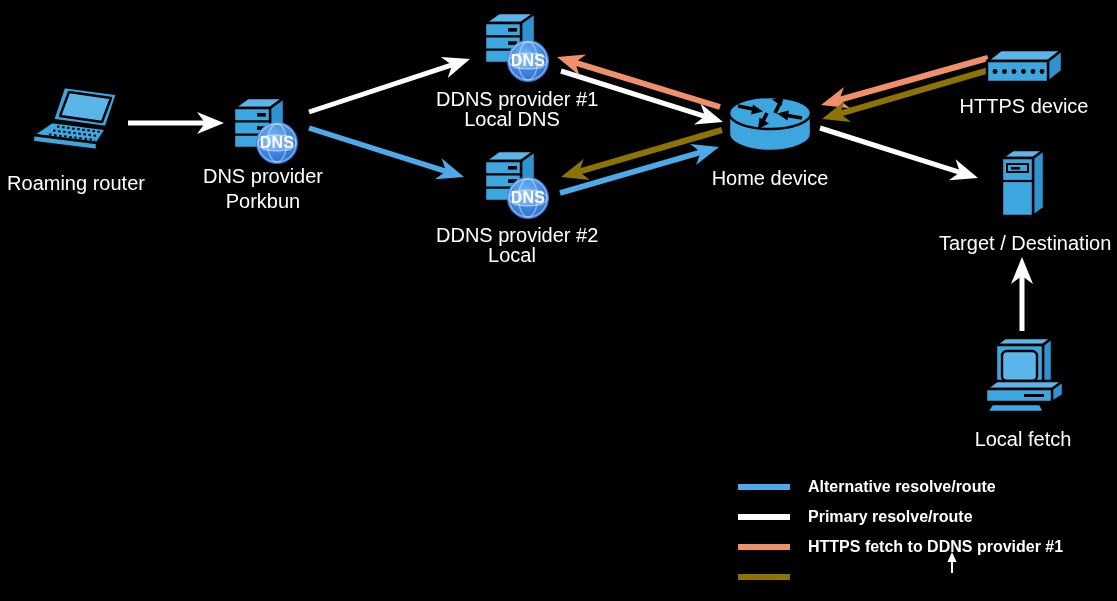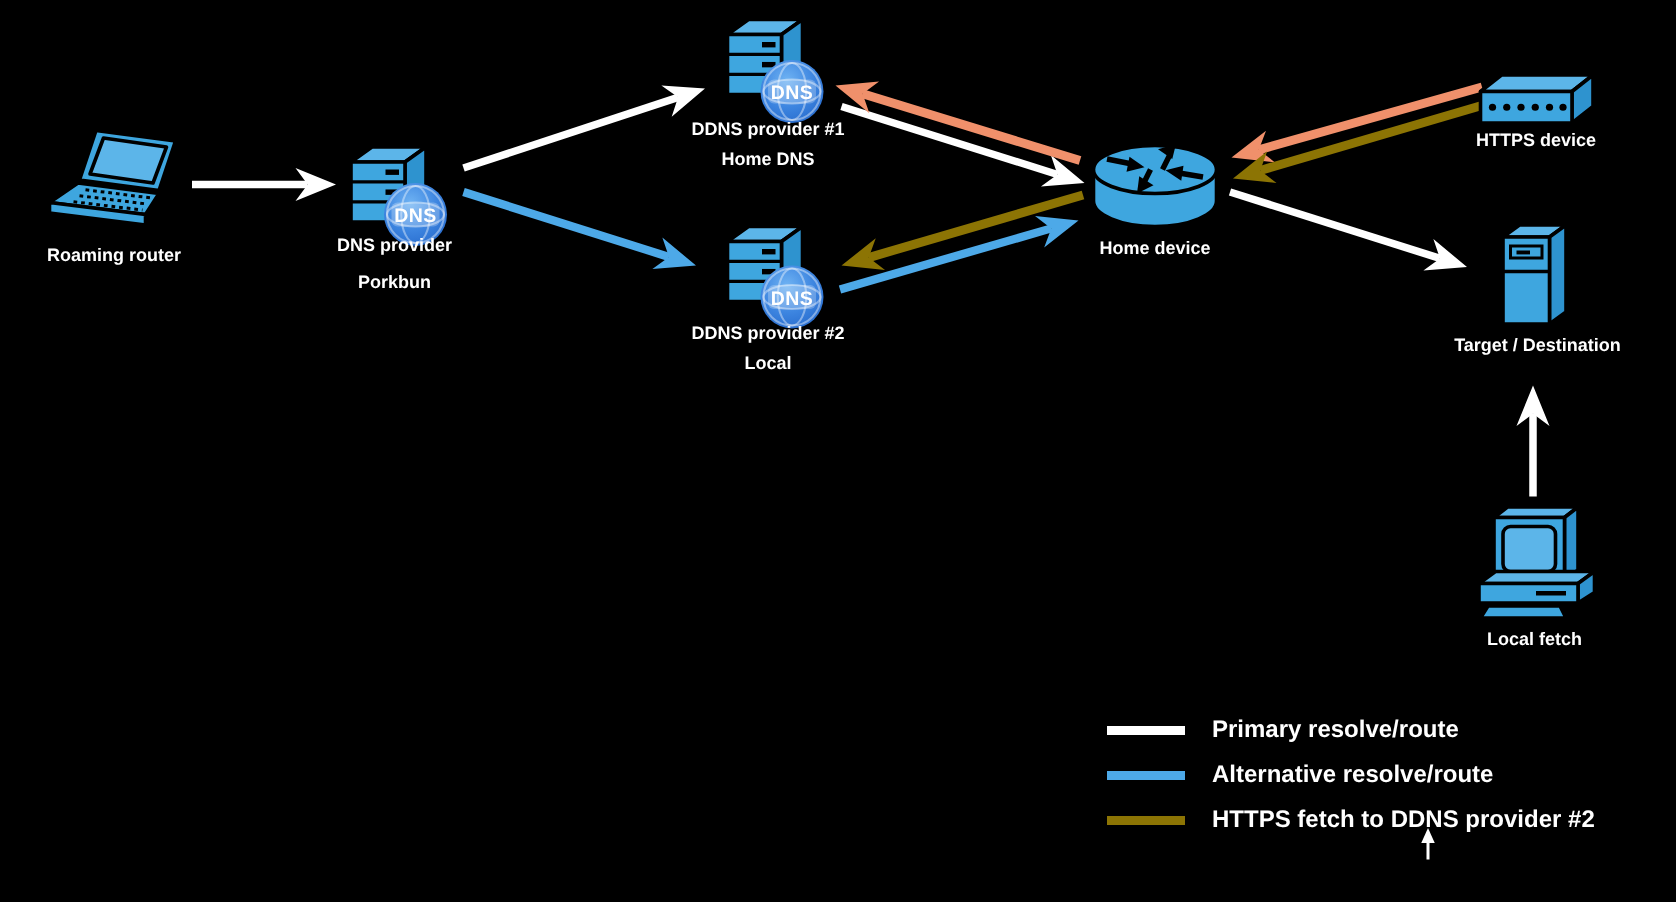--- a/index.html
+++ b/index.html
@@ -7,39 +7,39 @@
     --icon-blue:#3EA6DF; --icon-light:#5CB5E9; --icon-dark:#2E93CF;
     --badge-inner:#6FB3F3; --badge-outer:#1D5FC4;
   }
   html,body{margin:0;padding:0;background:#000;}
   .stage{position:relative;width:1117px;height:601px;background:var(--bg);
          font-family:"Liberation Sans",sans-serif;overflow:hidden;}
   .edges{position:absolute;left:0;top:0;}
   .node{position:absolute;}
   .icon{position:absolute;display:block;}
   .label{position:absolute;width:100%;text-align:center;color:var(--text);
-         font-weight:700;font-size:12px;line-height:20px;white-space:nowrap;}
+         font-weight:400;font-size:20px;line-height:20px;white-space:nowrap;margin-top:13px;}
   
   .fm{fill:var(--icon-blue);stroke:#000;stroke-width:2.4;stroke-linejoin:round;}
   .fl{fill:var(--icon-light);stroke:#000;stroke-width:2.4;stroke-linejoin:round;}
   .fd{fill:var(--icon-dark);stroke:#000;stroke-width:2.4;stroke-linejoin:round;}
   .ln{stroke:#000;stroke-width:2.2;}
   .bln{stroke:#000;stroke-width:2;fill:none;}
   .blk{fill:#000;stroke:none;}
   .keys line{stroke:#000;stroke-width:2;stroke-dasharray:2.5 2.6;}
   .rarrow line{stroke:#000;stroke-width:3.6;}
   .rarrow polygon{fill:#000;}
   
   .dns-badge{position:absolute;width:42px;height:42px;border-radius:50%;
     background:radial-gradient(circle at 42% 32%, var(--badge-inner) 0%, #3D85E0 48%, var(--badge-outer) 100%);}
   .dns-badge svg{position:absolute;left:0;top:0;}
   .dns-pill{position:absolute;left:5px;top:13px;width:32px;height:16px;border-radius:4px;
     background:rgba(255,255,255,0.24);}
   .dns-text{position:absolute;left:0;top:0;width:100%;height:100%;display:flex;
-    align-items:center;justify-content:center;color:#fff;font-weight:700;font-size:13px;letter-spacing:.3px;}
+    align-items:center;justify-content:center;color:#fff;font-weight:700;font-size:16px;letter-spacing:.3px;}
   
   .legend{position:absolute;left:738px;top:472px;}
   .legend-row{display:flex;align-items:center;height:30px;}
   .swatch{width:52px;height:6px;flex:0 0 auto;}
   .legend-label{margin-left:18px;color:var(--text);font-weight:700;font-size:16px;white-space:nowrap;}
   .pointer{position:absolute;}
 </style>
 </head>
 <body>
 
@@ -145,21 +145,21 @@
     <div class="dns-badge" style="left:71px;top:30px;">
       <svg width="42" height="42" viewBox="0 0 42 42">
         <circle cx="21" cy="21" r="19" fill="none" stroke="rgba(255,255,255,.4)" stroke-width="1.4"></circle>
         <ellipse cx="21" cy="21" rx="9.5" ry="19" fill="none" stroke="rgba(255,255,255,.4)" stroke-width="1.4"></ellipse>
         <ellipse cx="21" cy="21" rx="19" ry="8" fill="none" stroke="rgba(255,255,255,.4)" stroke-width="1.4"></ellipse>
       </svg>
       <span class="dns-pill"></span>
       <span class="dns-text">DNS</span>
     </div>
     <div class="label" style="top:66px;">DDNS provider #1</div>
-    <div class="label" style="top:86px;">Home DNS</div>
+    <div class="label" style="top:86px;">Local DNS</div>
   </div>
 
   <div class="node" style="left:436px;top:148px;width:152px;">
     <svg class="icon" style="left:45px;top:0;" width="56" height="56" viewBox="0 0 56 56">
       <polygon class="fl" points="4,13 18,3 54,3 40,13"></polygon>
       <polygon class="fd" points="40,13 54,3 54,43 40,53"></polygon>
       <rect class="fm" x="4" y="13" width="36" height="40"></rect>
       <line class="ln" x1="4" y1="26.3" x2="40" y2="26.3"></line>
       <line class="ln" x1="4" y1="39.6" x2="40" y2="39.6"></line>
       <rect class="blk" x="27" y="18" width="9" height="3.6"></rect>
@@ -234,30 +234,33 @@
       <polygon class="fd" points="70,53 81,45 81,59 70,66"></polygon>
       <rect class="fm" x="4" y="53" width="66" height="13"></rect>
       <rect class="blk" x="42" y="58" width="20" height="3"></rect>
       <polygon class="fm" points="10,68 58,68 62,76 5,76"></polygon>
     </svg>
     <div class="label" style="top:80px;">Local fetch</div>
   </div>
 
   <div class="legend">
       <div class="legend-row">
+        <div class="swatch" style="background: rgb(77, 169, 232);"></div>
+        <span class="legend-label">Alternative resolve/route</span>
+      </div>
+      <div class="legend-row">
         <div class="swatch" style="background: rgb(255, 255, 255);"></div>
         <span class="legend-label">Primary resolve/route</span>
       </div>
       <div class="legend-row">
-        <div class="swatch" style="background: rgb(77, 169, 232);"></div>
-        <span class="legend-label">Alternative resolve/route</span>
+        <div class="swatch" style="background: rgb(240, 144, 107);"></div>
+        <span class="legend-label">HTTPS fetch to DDNS provider #1</span>
       </div>
       <div class="legend-row">
         <div class="swatch" style="background: rgb(140, 116, 4);"></div>
-        <span class="legend-label">HTTPS fetch to DDNS provider #2</span>
       </div>
     </div>
 
   <svg class="pointer" style="left:944px;top:551px;" width="16" height="24" viewBox="0 0 16 24">
     <line x1="8" y1="22" x2="8" y2="9" stroke="#fff" stroke-width="2"></line>
     <polygon points="8,1 3.5,11 12.5,11" fill="#fff"></polygon>
   </svg>
 
 </div>
 

